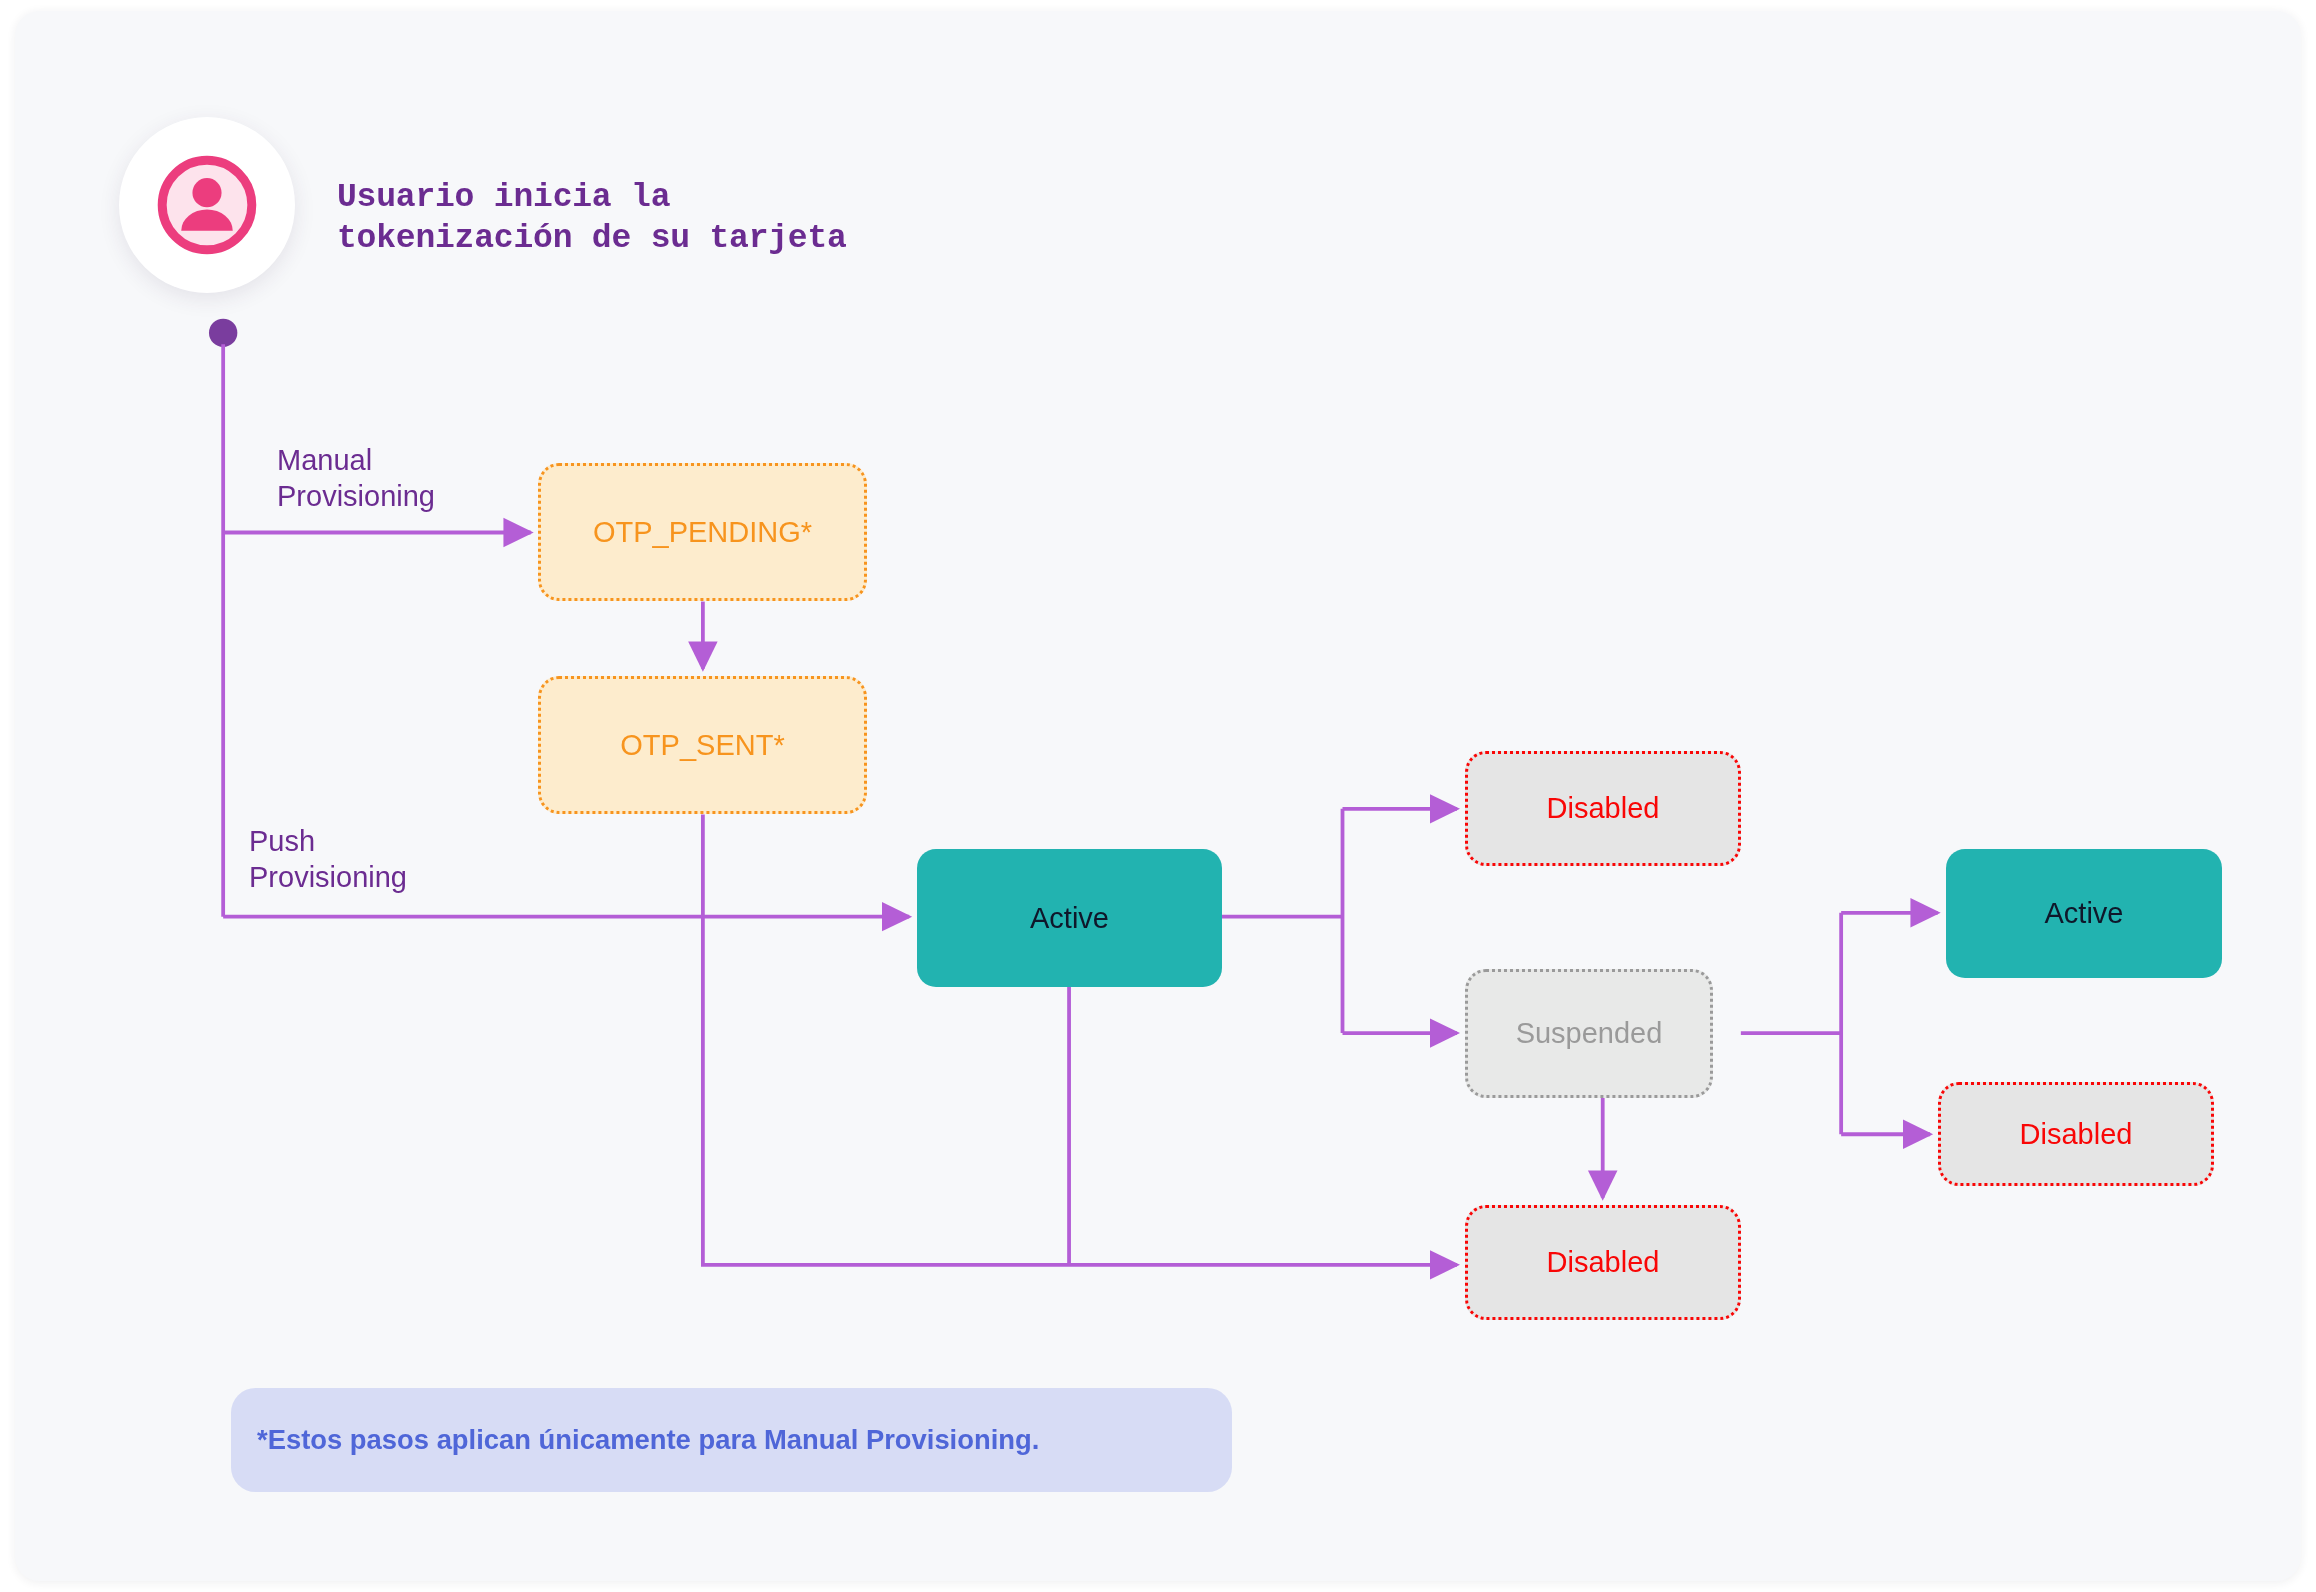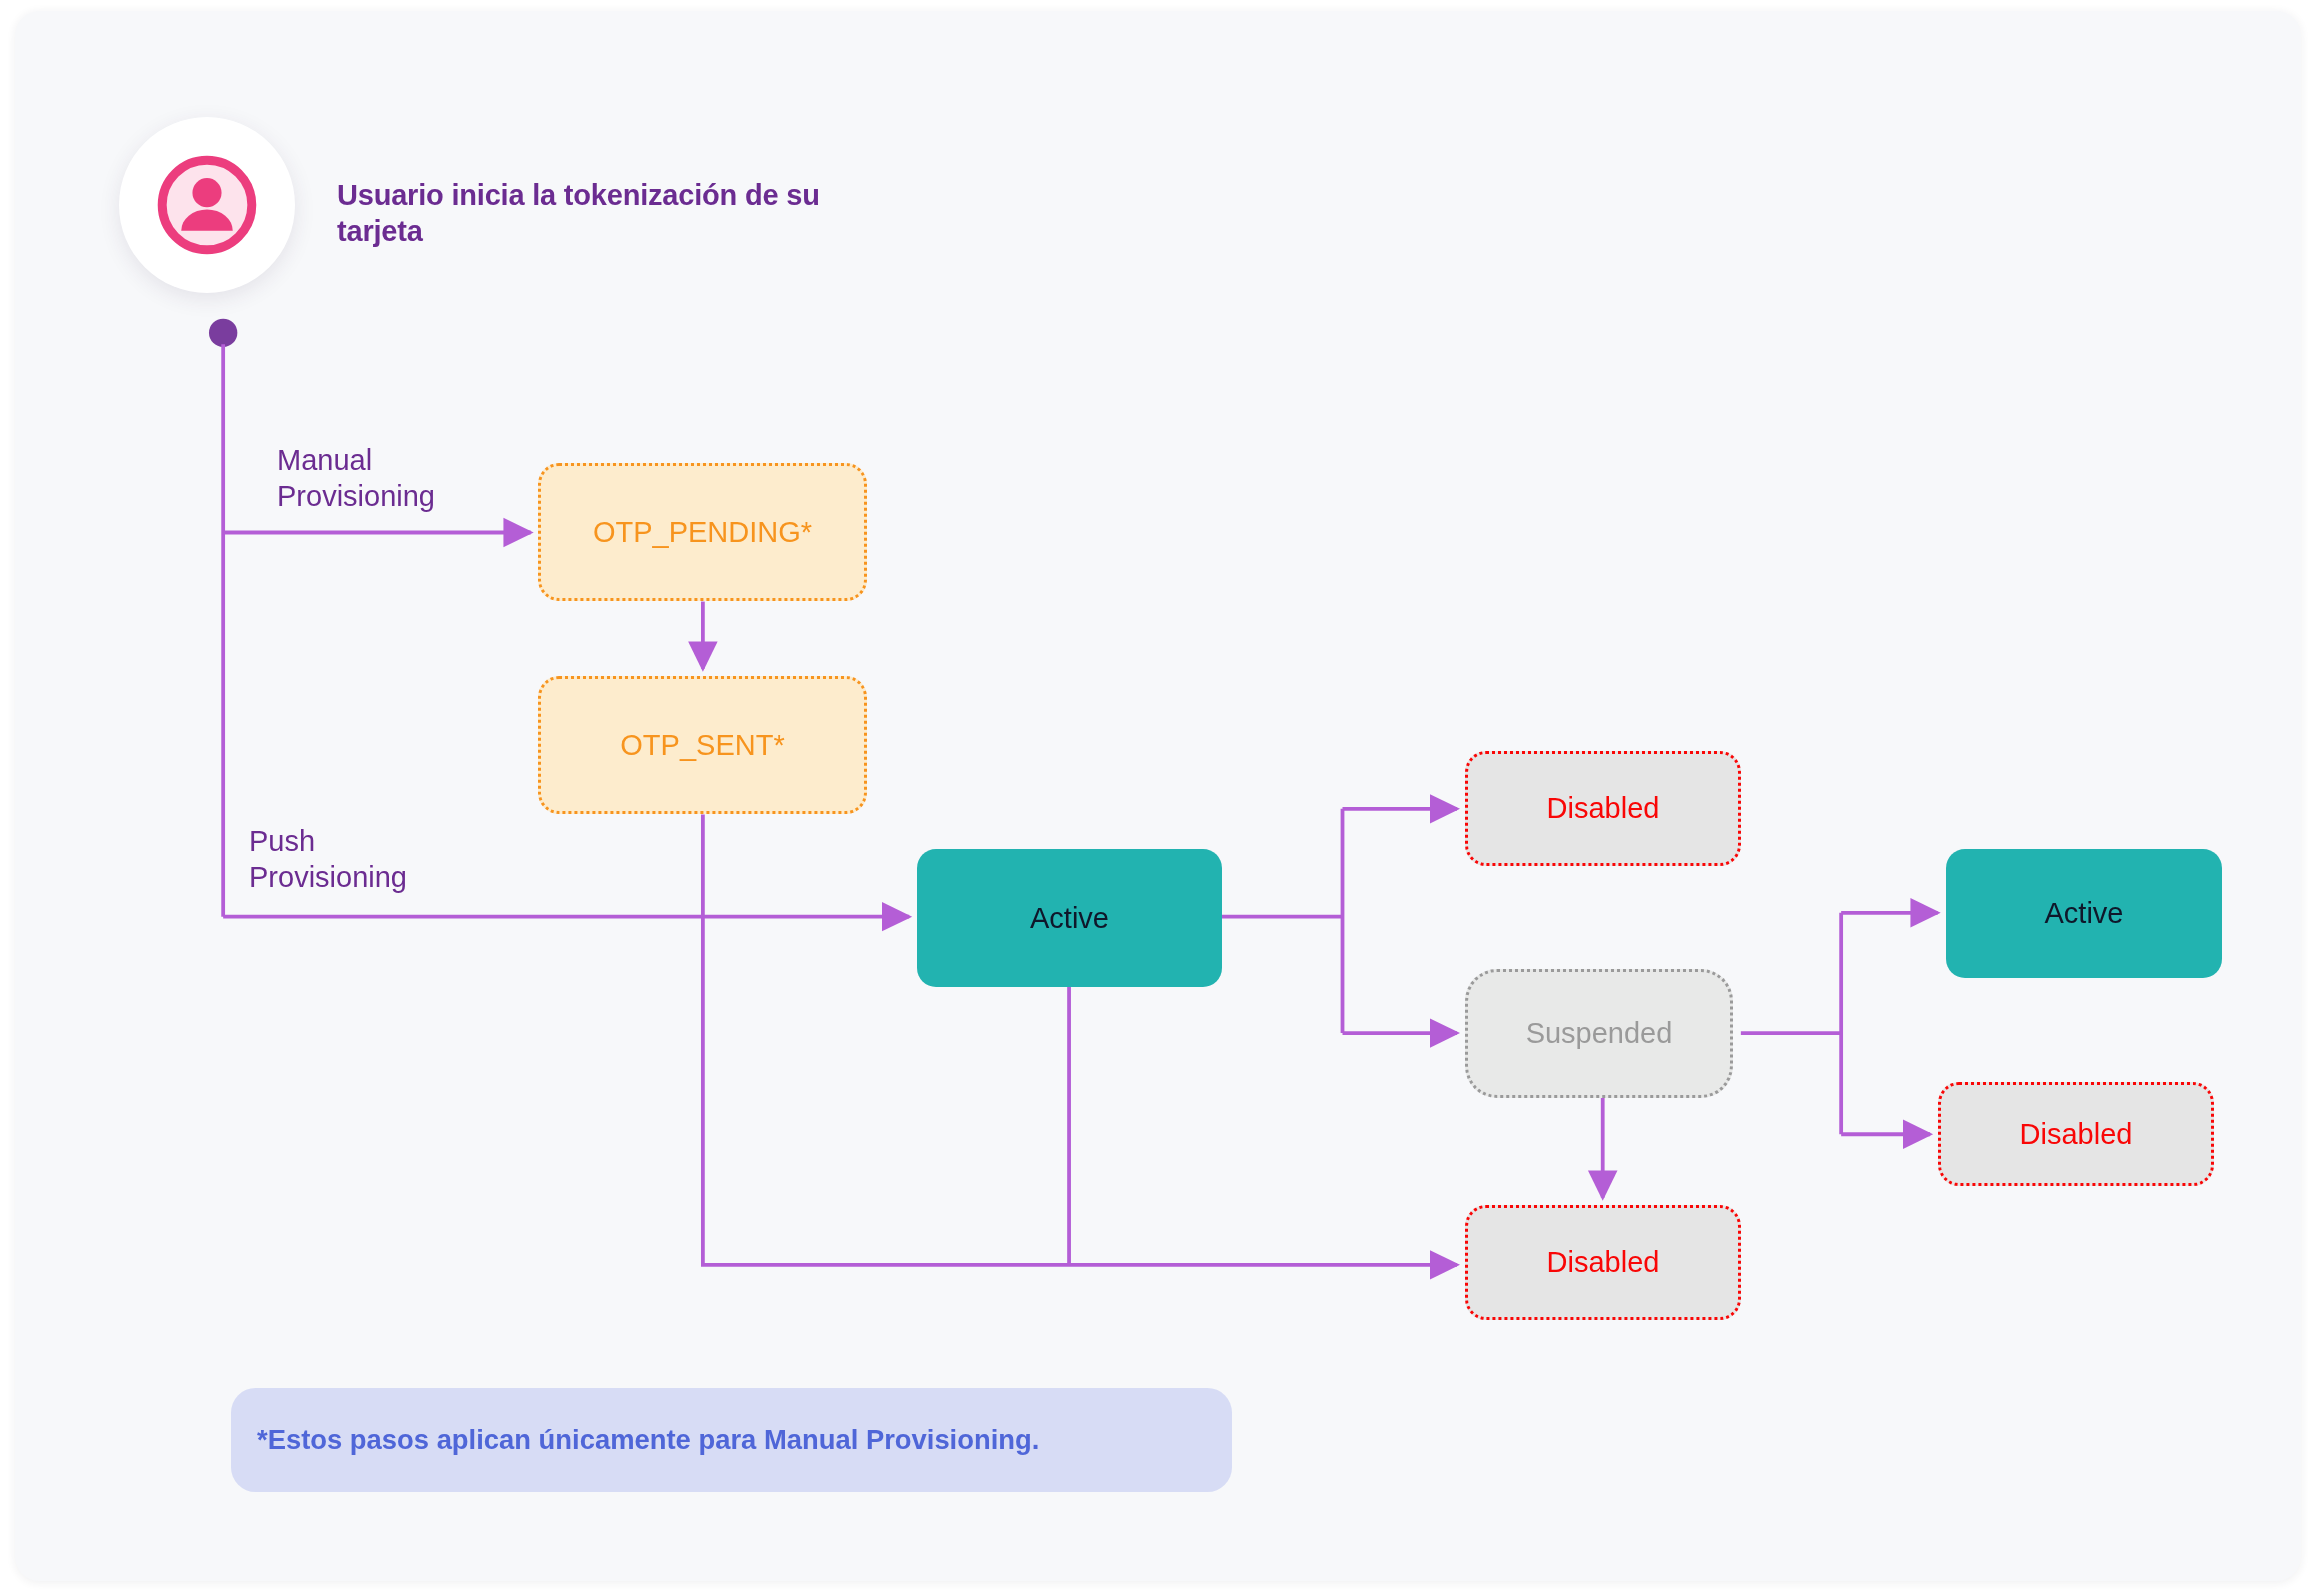--- a/index.html
+++ b/index.html
@@ -48,25 +48,26 @@
     align-items: center;
     justify-content: center;
   }
   #avatar-badge svg { display: block; }
 
   #header-text {
     position: absolute;
     left: 322px;
     top: 167px;
     width: 530px;
-    font-size: 29px;
+    font-size: 33px;
     font-weight: bold;
     line-height: 1.22;
     color: #6b2c91;
     letter-spacing: -0.2px;
+    font-family: Liberation Mono, monospace;
   }
 
   
   .branch-label {
     position: absolute;
     font-size: 29px;
     line-height: 1.22;
     color: #6b2c91;
     white-space: pre-line;
   }
@@ -109,21 +110,21 @@
     border: 3.8px dotted #9a9a9a;
     color: #9a9a9a;
     border-radius: 21px;
   }
 
   
   #node-otp-pending { left: 523px; top: 452px;  width: 329px; height: 138px; }
   #node-otp-sent    { left: 523px; top: 665px;  width: 329px; height: 138px; }
   #node-active-main { left: 902px; top: 838px;  width: 305px; height: 138px; }
   #node-disabled-1  { left: 1450px; top: 740px; width: 276px; height: 115px; }
-  #node-suspended   { left: 1450px; top: 958px;width: 268px; height: 129px; border-radius: 32px; }
+  #node-suspended   { left: 1450px; top: 958px;width: 248px; height: 129px; }
   #node-disabled-2  { left: 1450px; top: 1194px;width: 276px; height: 115px; }
   #node-active-2    { left: 1931px; top: 838px; width: 276px; height: 129px; }
   #node-disabled-3  { left: 1923px; top: 1071px;width: 276px; height: 104px; }
 
   
   #footnote {
     position: absolute;
     left: 216px;
     top: 1377px;
     width: 1001px;

